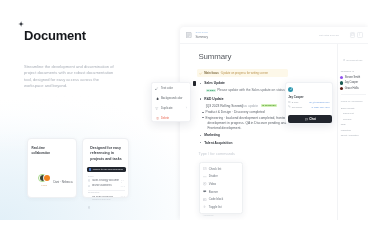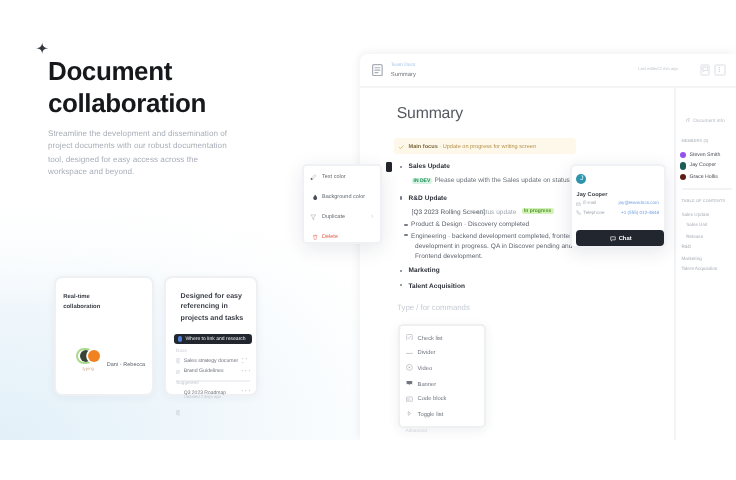--- a/index.html
+++ b/index.html
@@ -130,21 +130,21 @@
 </head>
 <body>
 
 <div class="bg"></div>
 <div class="bg2"></div>
 
 <div class="hero">
   <svg class="spark" viewBox="0 0 10 10">
     <path d="M5 0.2 C5.2 3.4 6.6 4.8 9.8 5 C6.6 5.2 5.2 6.6 5 9.8 C4.8 6.6 3.4 5.2 0.2 5 C3.4 4.8 4.8 3.4 5 0.2 Z" fill="#33373e"></path>
   </svg>
-  <h1><span>Document</span><br><span>collaboration</span></h1>
+  <h1><span>Document</span><br></h1>
   <p>Streamline the development and dissemination of project documents with our robust documentation tool, designed for easy access across the workspace and beyond.</p>
 </div>
 
 <div class="card c1">
   <div class="ctitle">Real-time collaboration</div>
   <div class="avgrp">
     <div class="av av1">
         <div class="avring"></div>
       </div>
     <div class="av av2"></div>

